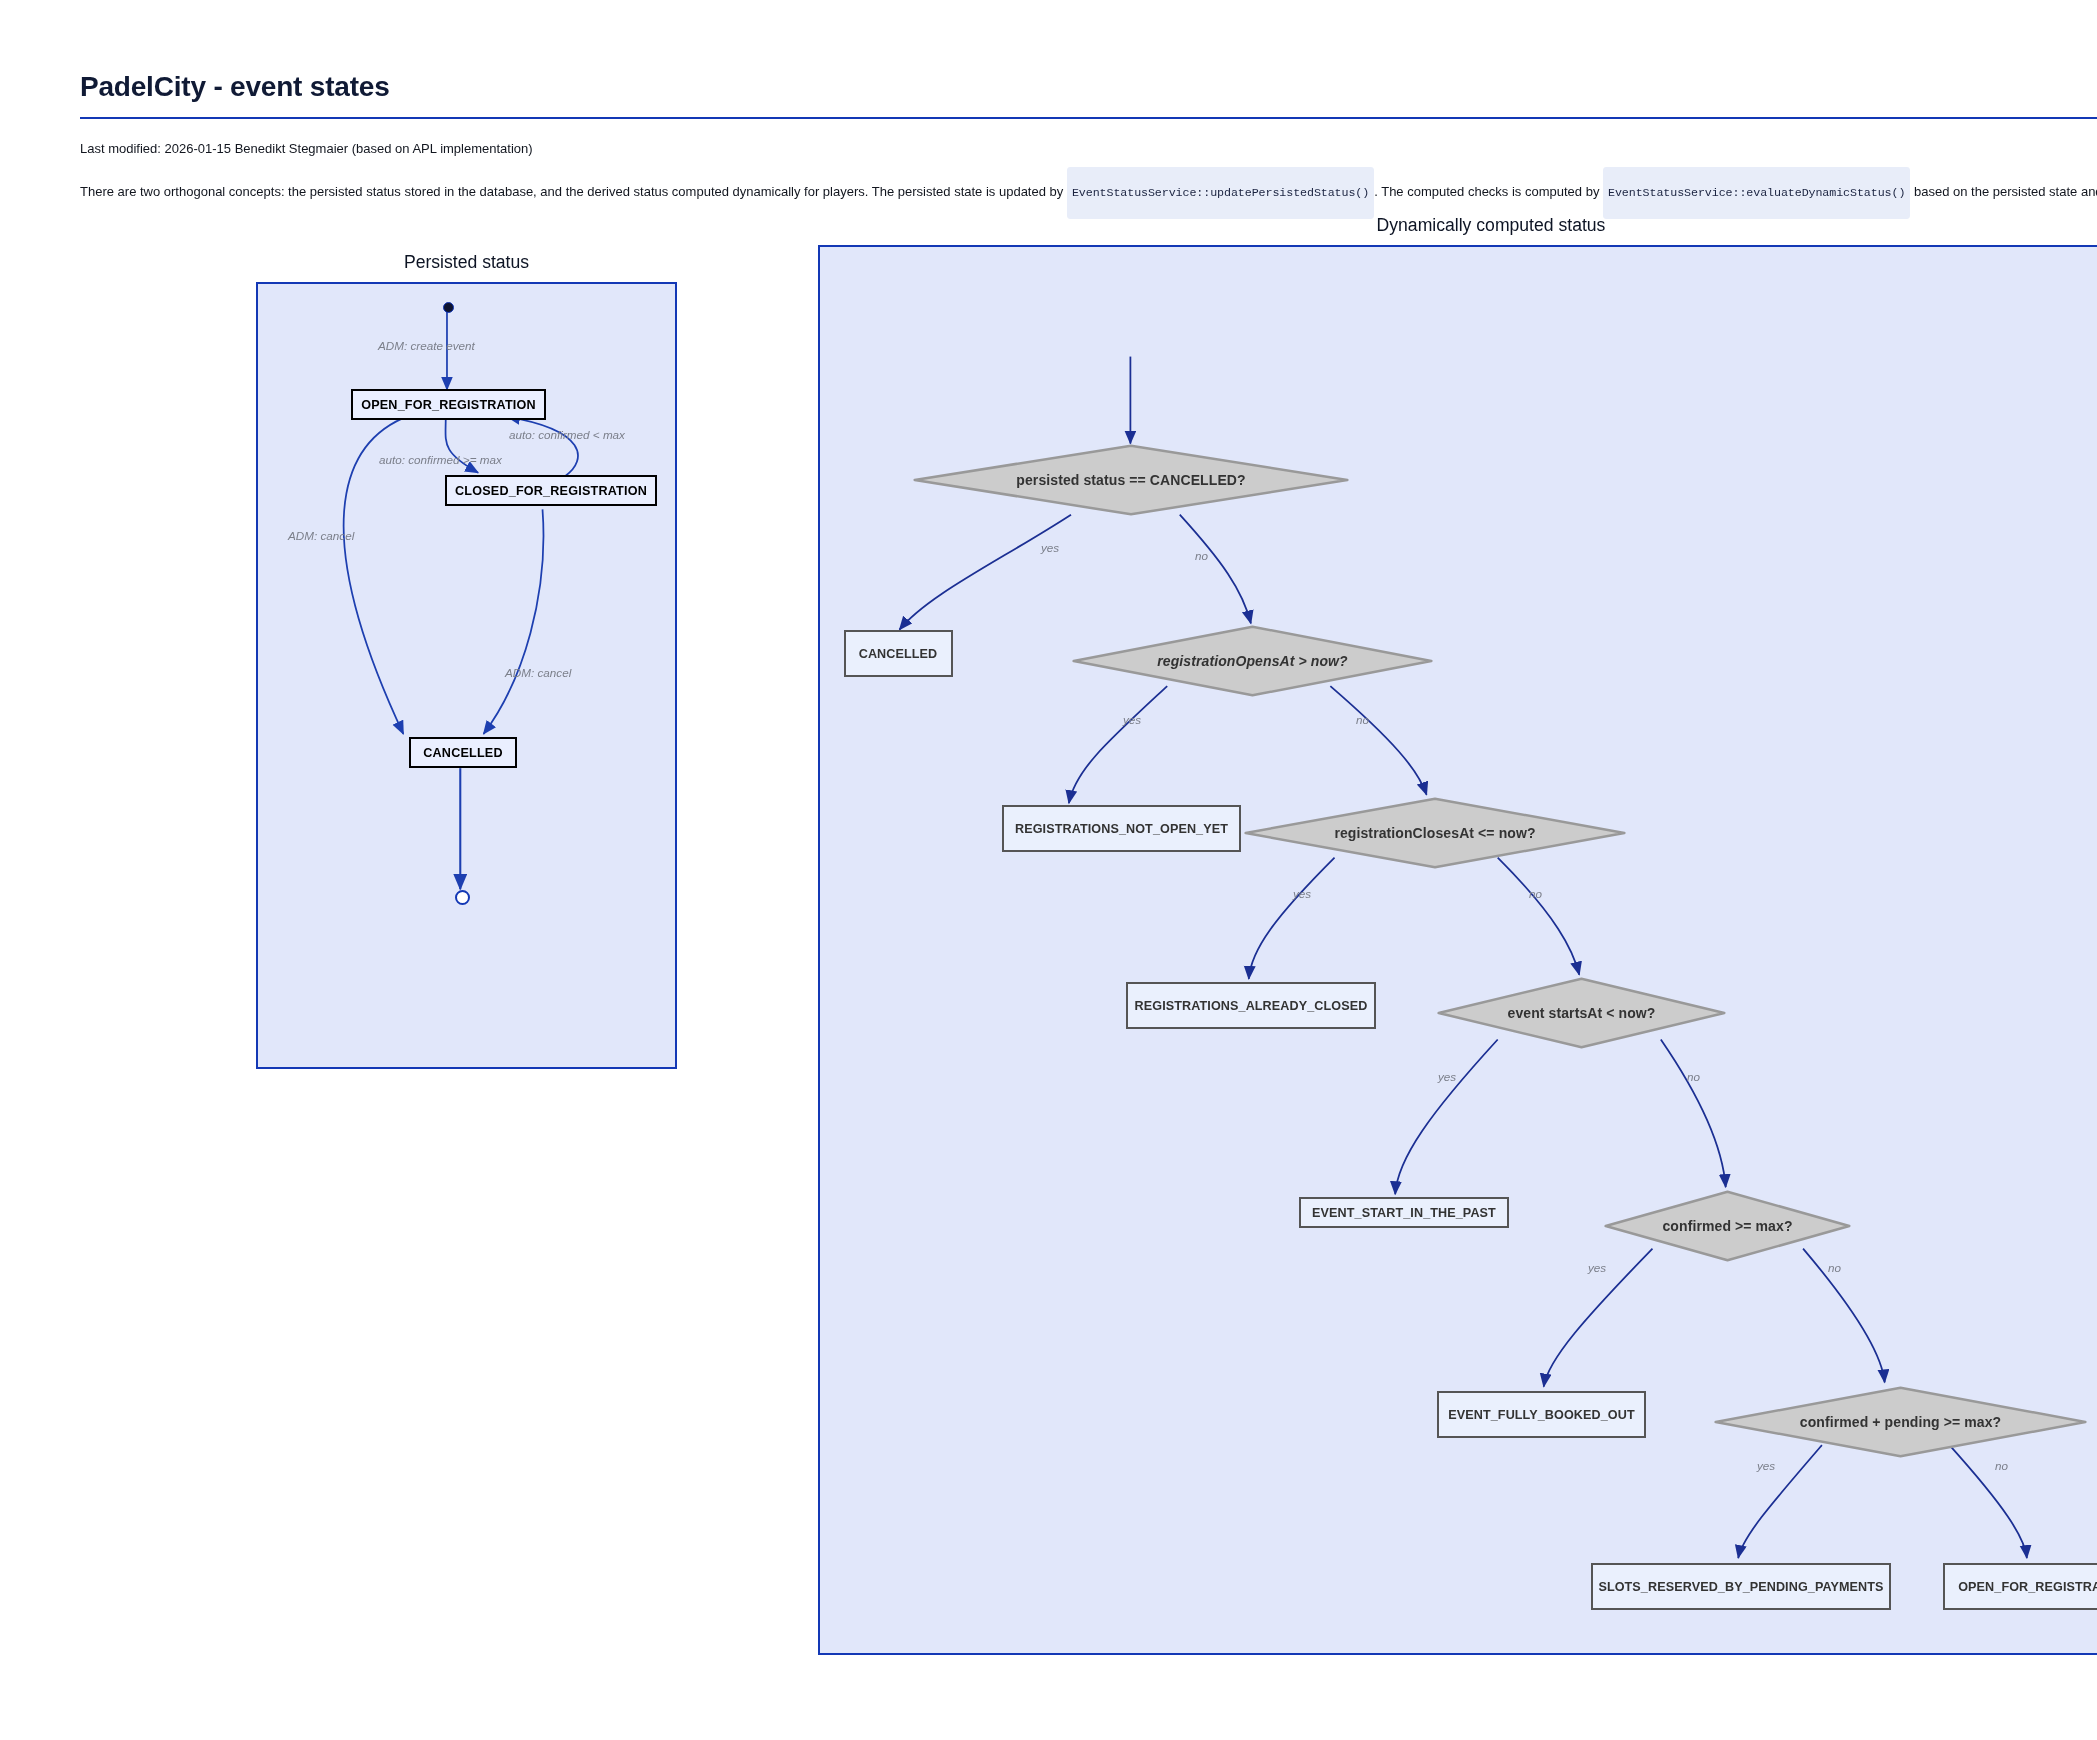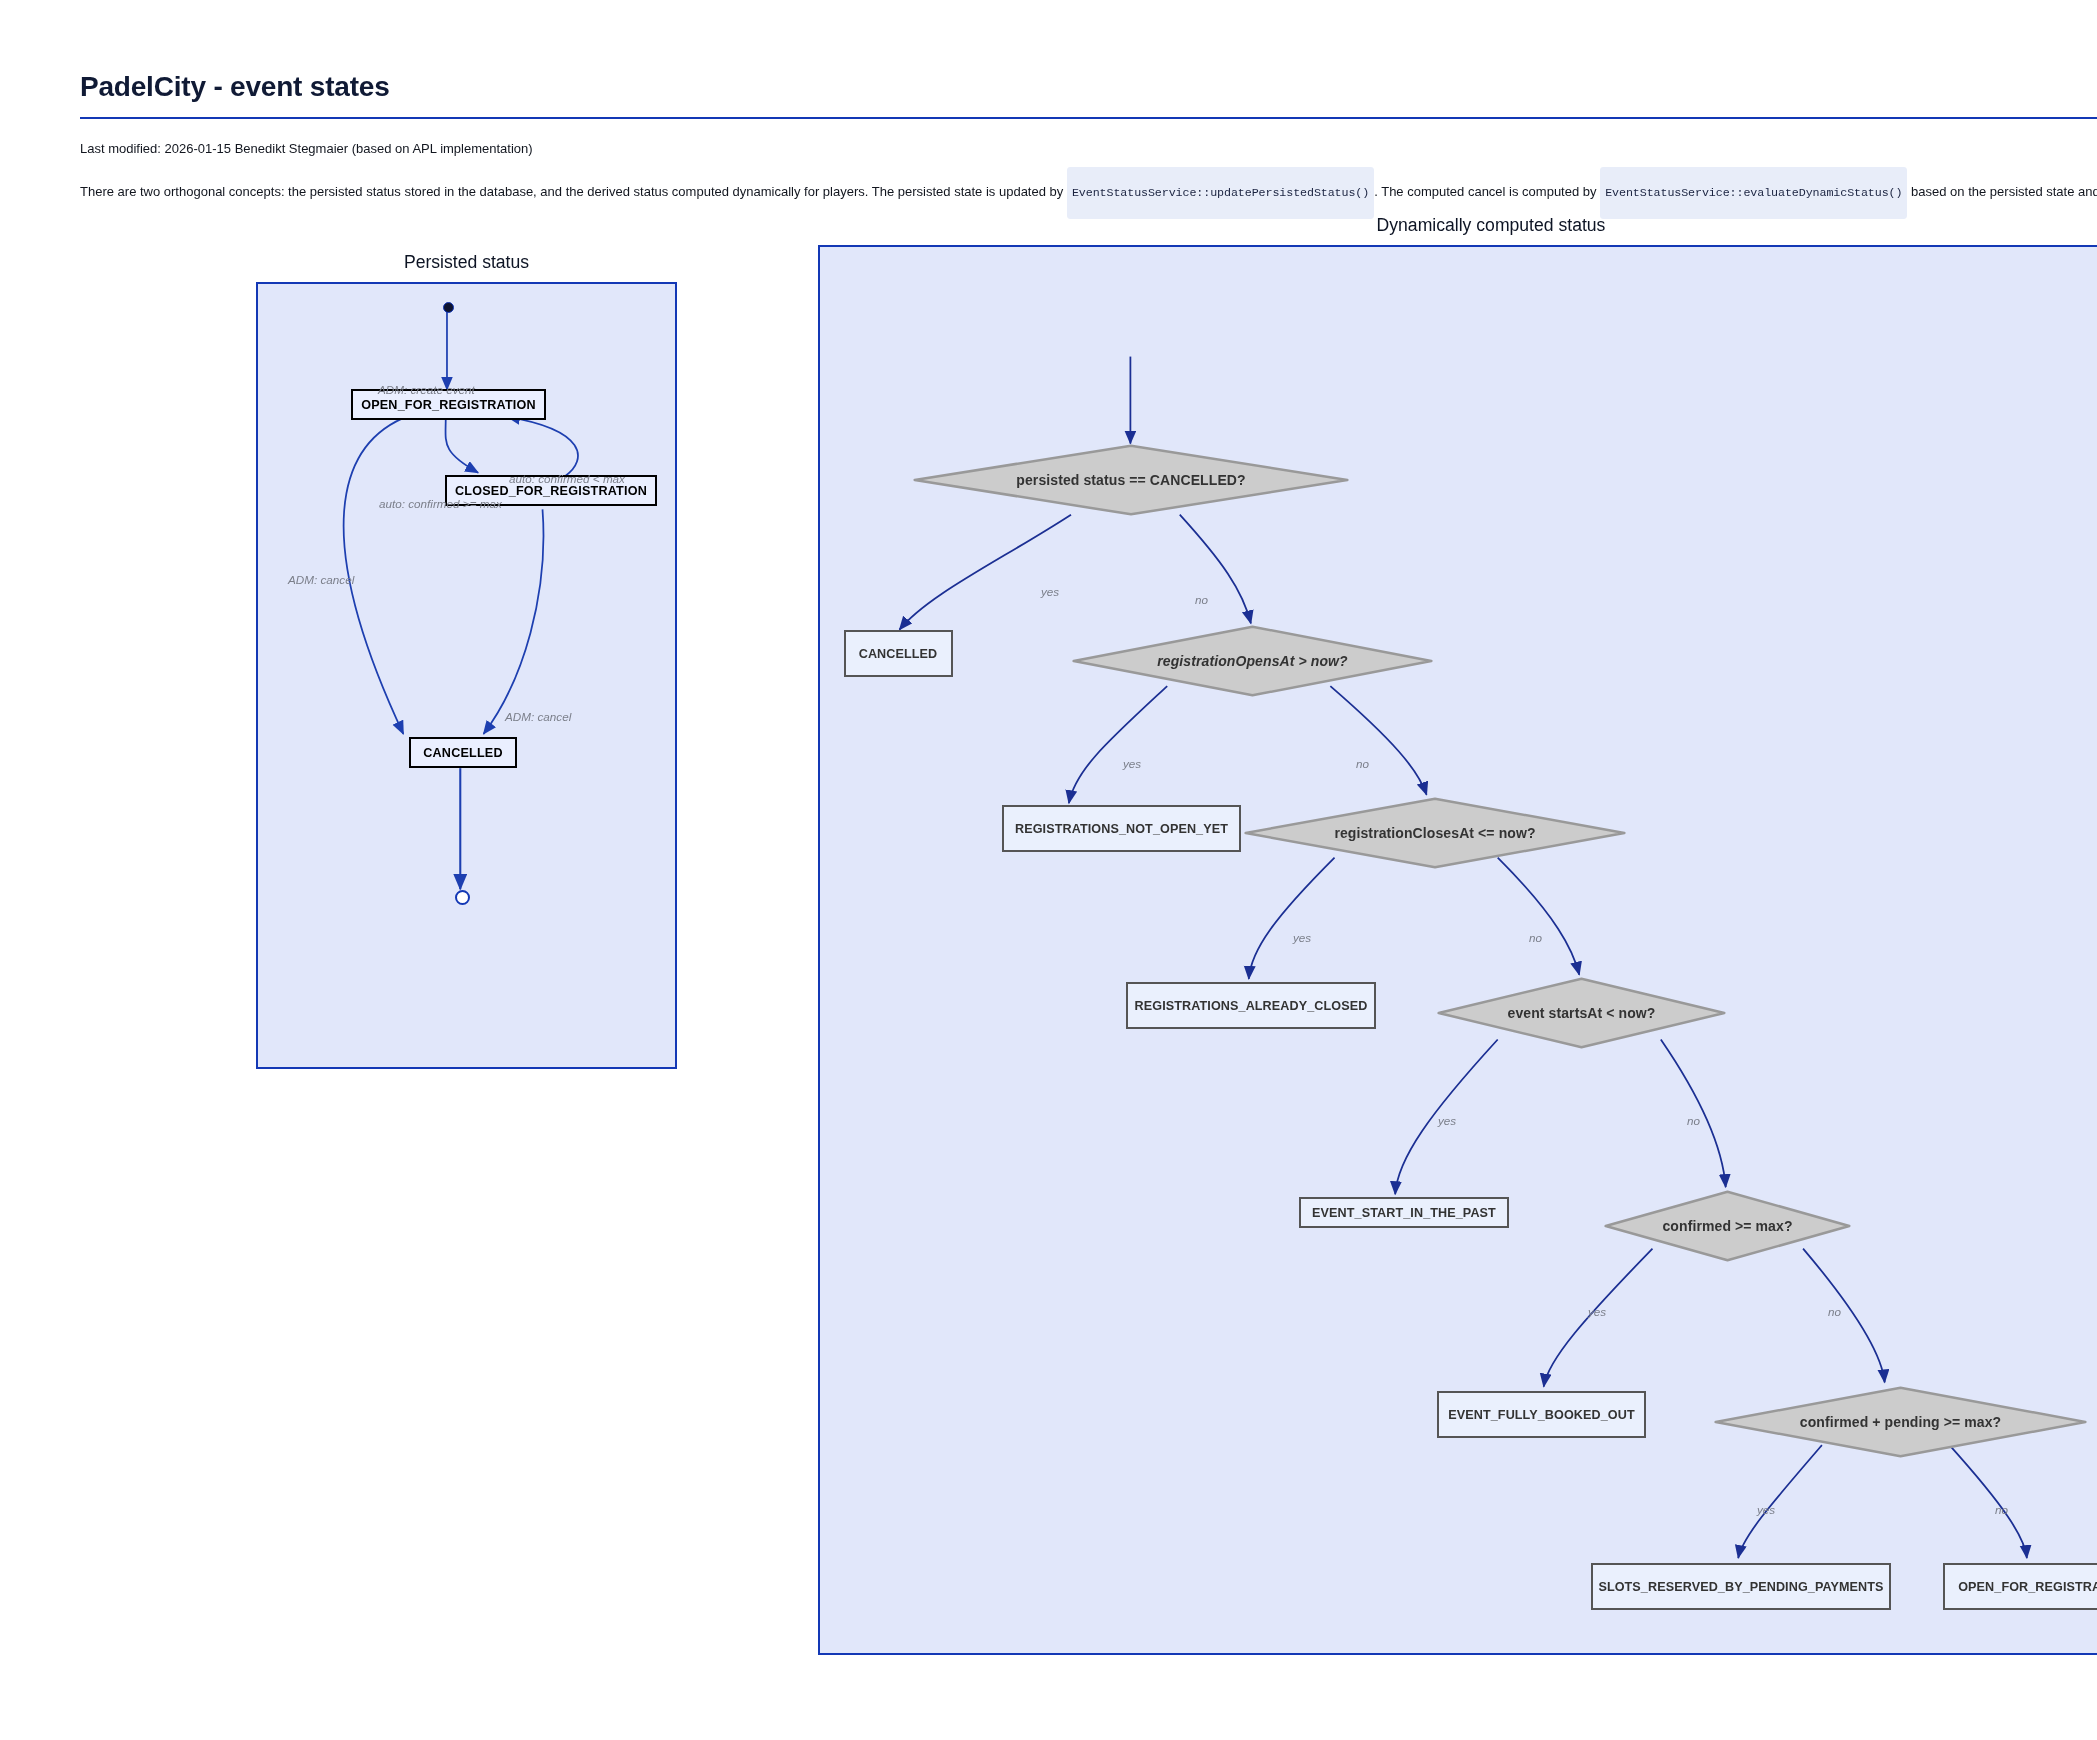--- a/index.html
+++ b/index.html
@@ -119,33 +119,32 @@
     background:#ffffff; border:2.9px solid #1338b5;
   }
 
   
   .edge-label {
     position:absolute;
     font-size:11.7px;
     font-style:italic;
     color:#7b7f8a;
     white-space:nowrap;
-    margin-top:44px;
   }
 </style>
 </head>
 <body>
 
 <div id="doc-header">
   <h1 id="page-title">PadelCity - event states</h1>
   <div id="title-rule"></div>
   <div id="last-modified">Last modified: 2026-01-15 Benedikt Stegmaier (based on APL implementation)</div>
   <div id="intro-paragraph">
     <span>There are two orthogonal concepts: the persisted status stored in the database, and the derived status computed dynamically for players. The persisted state is updated by</span>
-    <code class="inline-code">EventStatusService::updatePersistedStatus()</code><span>. The computed cancel is computed by</span>
+    <code class="inline-code">EventStatusService::updatePersistedStatus()</code><span>. The computed checks is computed by</span>
     <code class="inline-code">EventStatusService::evaluateDynamicStatus()</code>
     <span>based on the persisted state and some additional checks. It is serialized as</span>
     
   </div>
 </div>
 
 <div class="panel-title" id="persisted-panel-title">Persisted status</div>
 
 <div class="panel" id="persisted-panel">
 

